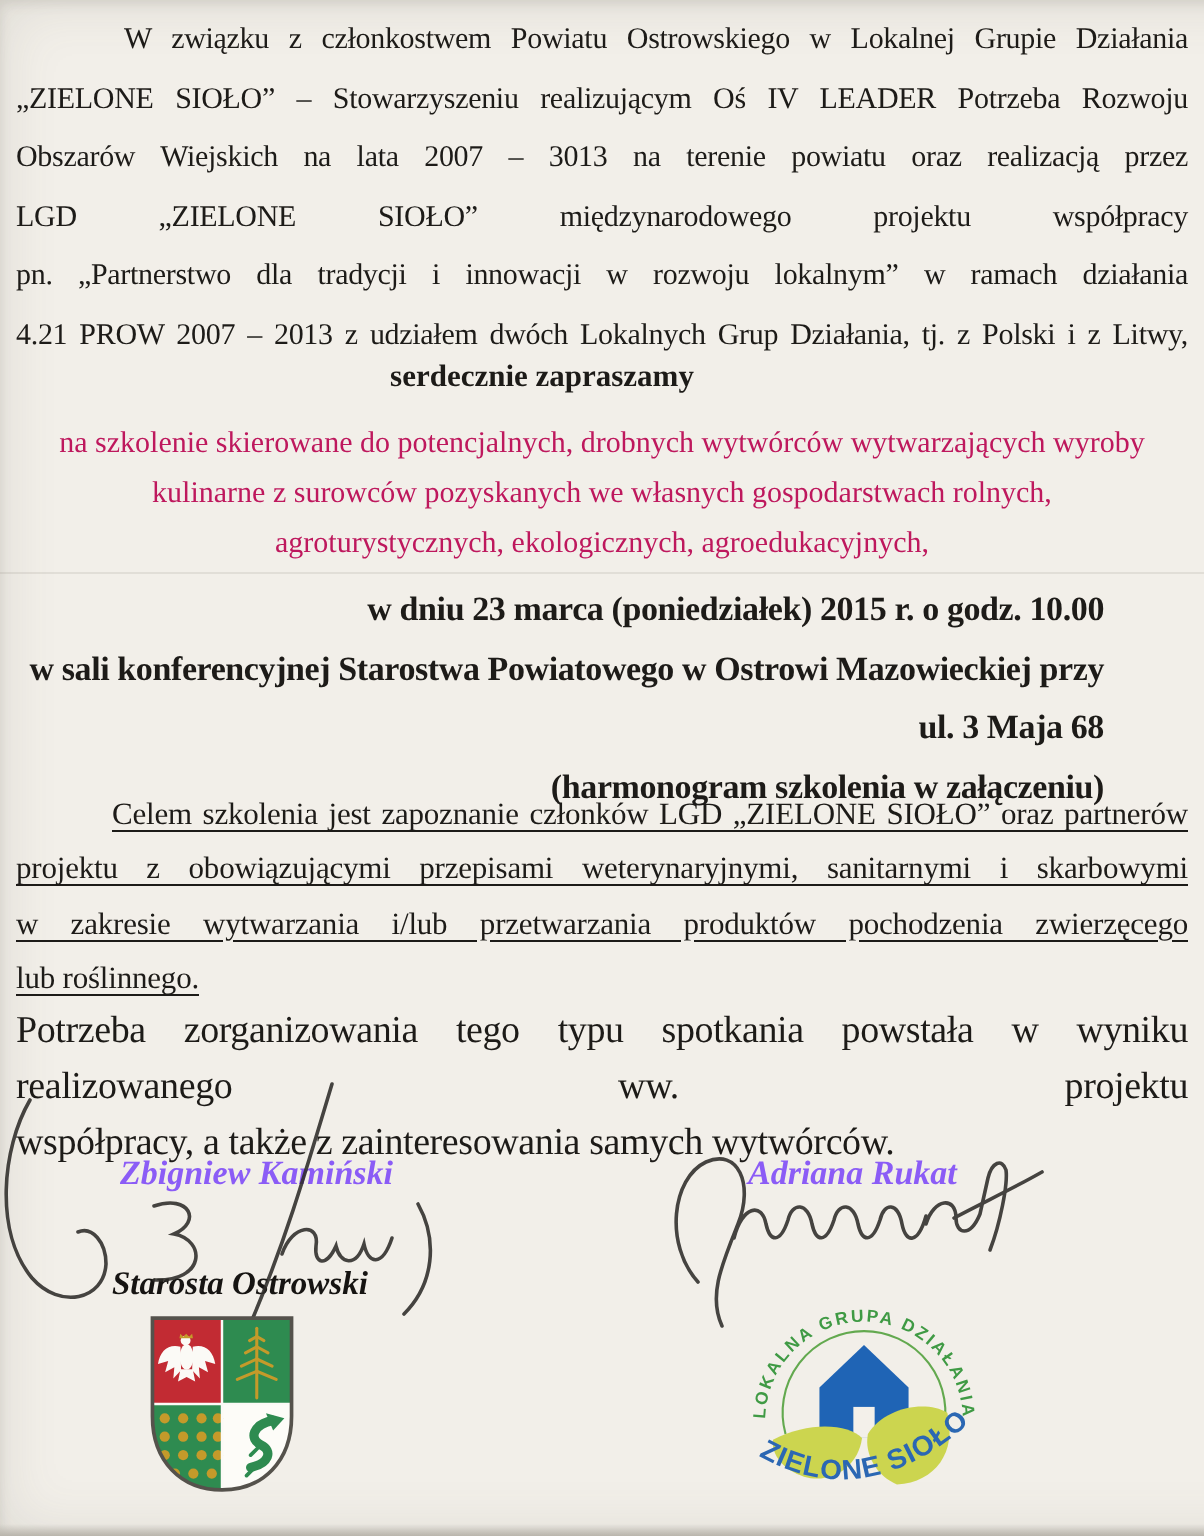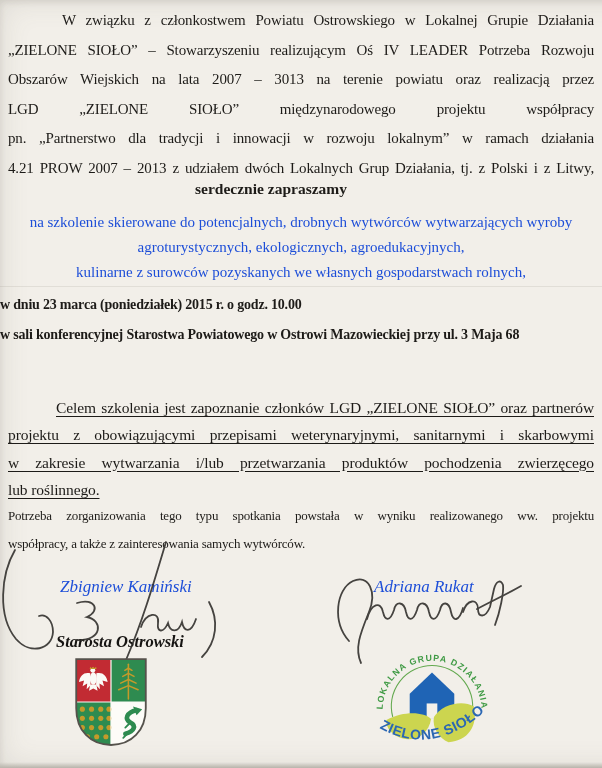--- a/index.html
+++ b/index.html
@@ -15,27 +15,27 @@
     color:#1d1b18;
     padding-left:42px;
   }
   .abs{position:absolute;}
   .txtcol{left:8px;width:586px;}
   .jline{text-align:justify;text-align-last:justify;white-space:normal;}
   .jline-last{text-align:center;text-align-last:left;}
   .intro{top:6px;font-size:15px;line-height:29.5px;letter-spacing:-0.15px;}
   .intro .indent{padding-left:54px;}
   .heading{top:180px;left:0;width:494px;text-align:center;font-weight:bold;font-size:15.5px;margin-left:24px;}
-  .blue-par{top:210px;left:20px;width:562px;text-align:center;font-size:15px;line-height:25px;color:#1d4ed8;}
-  .event{top:290px;left:0;width:552px;text-align:left;font-weight:bold;font-size:14px;line-height:29.5px;letter-spacing:-0.2px;}
+  .blue-par{top:210px;left:20px;width:562px;text-align:center;font-size:15px;line-height:25px;color:#be185d;}
+  .event{top:290px;left:0;width:552px;text-align:right;font-weight:bold;font-size:17px;line-height:29.5px;letter-spacing:-0.2px;}
   .purpose{top:394px;font-size:15.5px;line-height:27.3px;letter-spacing:-0.1px;}
   .purpose .jline, .purpose .jline-last{text-decoration:underline;text-underline-offset:3px;}
   .purpose .indent{padding-left:48px;}
-  .need{top:502px;font-size:13px;line-height:28px;letter-spacing:-0.2px;}
-  .sig-name{font-weight:normal;font-style:italic;font-size:17px;color:#1d4ed8;}
+  .need{top:502px;font-size:19px;line-height:28px;letter-spacing:-0.2px;}
+  .sig-name{font-weight:bold;font-style:italic;font-size:17px;color:#8b5cf6;}
   .sig-title{font-weight:bold;font-style:italic;font-size:16.5px;color:#161412;}
   .faint-rule{top:286px;left:0;width:602px;height:1px;background:rgba(150,145,135,.18);}
   .scan-bottom{left:0;right:0;bottom:0;height:6px;background:linear-gradient(180deg,rgba(240,237,231,0),#b9b5ac);}
   svg{display:block;}
 </style>
 </head>
 <body>
 
 <div class="page">
 
@@ -45,29 +45,30 @@
     <div class="jline">Obszarów Wiejskich na lata 2007 – 3013 na terenie powiatu oraz realizacją przez</div>
     <div class="jline">LGD „ZIELONE SIOŁO” międzynarodowego projektu współpracy</div>
     <div class="jline">pn. „Partnerstwo dla tradycji i innowacji w rozwoju lokalnym” w ramach działania</div>
     <div class="jline">4.21 PROW 2007 – 2013 z udziałem dwóch Lokalnych Grup Działania, tj. z Polski i z Litwy,</div>
   </div>
 
   <div class="abs heading">serdecznie zapraszamy</div>
 
   <div class="abs blue-par">
     <div>na szkolenie skierowane do potencjalnych, drobnych wytwórców wytwarzających wyroby</div>
+    <div>kulinarne z surowców pozyskanych we własnych gospodarstwach rolnych,</div>
     <div>agroturystycznych, ekologicznych, agroedukacyjnych,</div>
-    <div>kulinarne z surowców pozyskanych we własnych gospodarstwach rolnych,</div>
   </div>
 
   <div class="abs faint-rule"></div>
 
   <div class="abs event">
     <div>w dniu 23 marca (poniedziałek) 2015 r. o godz. 10.00</div>
     <div>w sali konferencyjnej Starostwa Powiatowego w Ostrowi Mazowieckiej przy ul. 3 Maja 68</div>
+    <div>(harmonogram szkolenia w załączeniu)</div>
   </div>
 
   <div class="abs txtcol purpose">
     <div class="jline indent">Celem szkolenia jest zapoznanie członków LGD „ZIELONE SIOŁO” oraz partnerów</div>
     <div class="jline">projektu z obowiązującymi przepisami weterynaryjnymi, sanitarnymi i skarbowymi</div>
     <div class="jline">w zakresie wytwarzania i/lub przetwarzania produktów pochodzenia zwierzęcego</div>
     <div class="jline-last">lub roślinnego.</div>
   </div>
 
   <div class="abs txtcol need">

